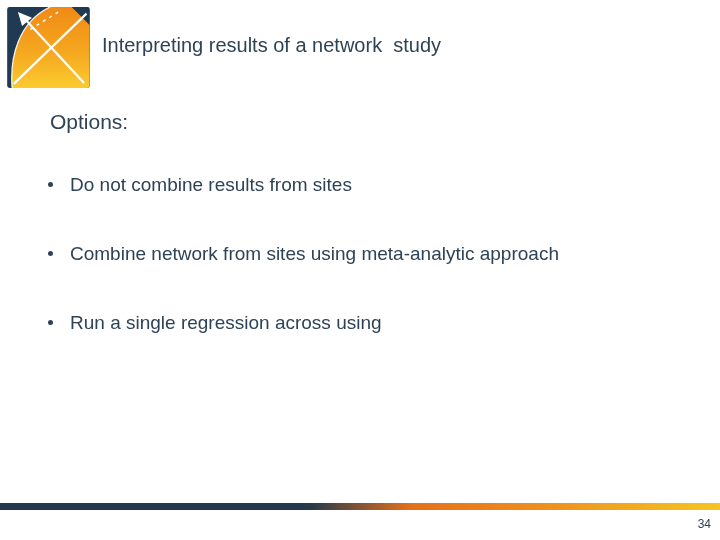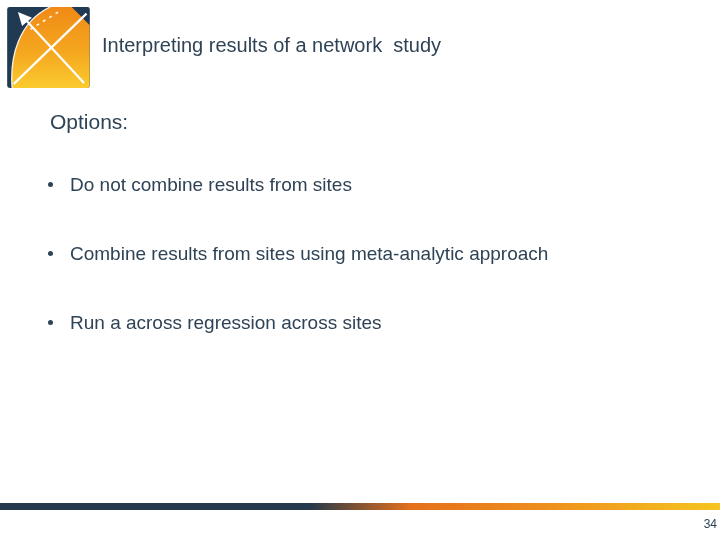--- a/index.html
+++ b/index.html
@@ -81,21 +81,21 @@
     height: 7px;
     background: linear-gradient(90deg,
       #24394B 0%,
       #24394B 43%,
       #E4701B 57%,
       #EE8E1D 75%,
       #F5C520 100%);
   }
   .page-number {
     position: absolute;
-    right: 3px;
+    right: 9px;
     top: 517px;
     font-size: 12px;
     line-height: 14px;
     color: #2F4356;
   }
 </style>
 </head>
 <body>
 
 <div class="slide">
@@ -126,25 +126,25 @@
 
   <p class="options">Options:</p>
 
   <ul class="bullets">
     <li class="bullet">
       <span class="dot"></span>
       <span class="bullet-text">Do not combine results from sites</span>
     </li>
     <li class="bullet">
       <span class="dot"></span>
-      <span class="bullet-text">Combine results from sites using meta-analytic approach</span>
+      <span class="bullet-text">Combine network from sites using meta-analytic approach</span>
     </li>
     <li class="bullet">
       <span class="dot"></span>
-      <span class="bullet-text">Run a across regression across sites</span>
+      <span class="bullet-text">Run a single regression across using</span>
     </li>
   </ul>
 
   <div class="footer-bar"></div>
 
   <div class="page-number">34</div>
 
 </div>
 
 </body></html>

